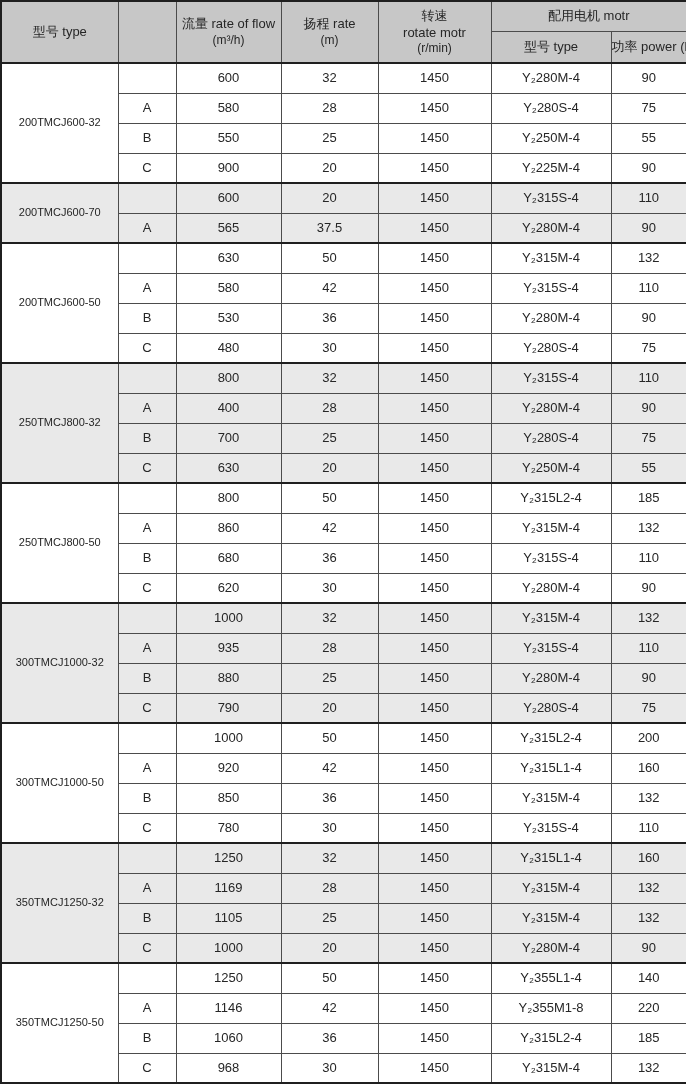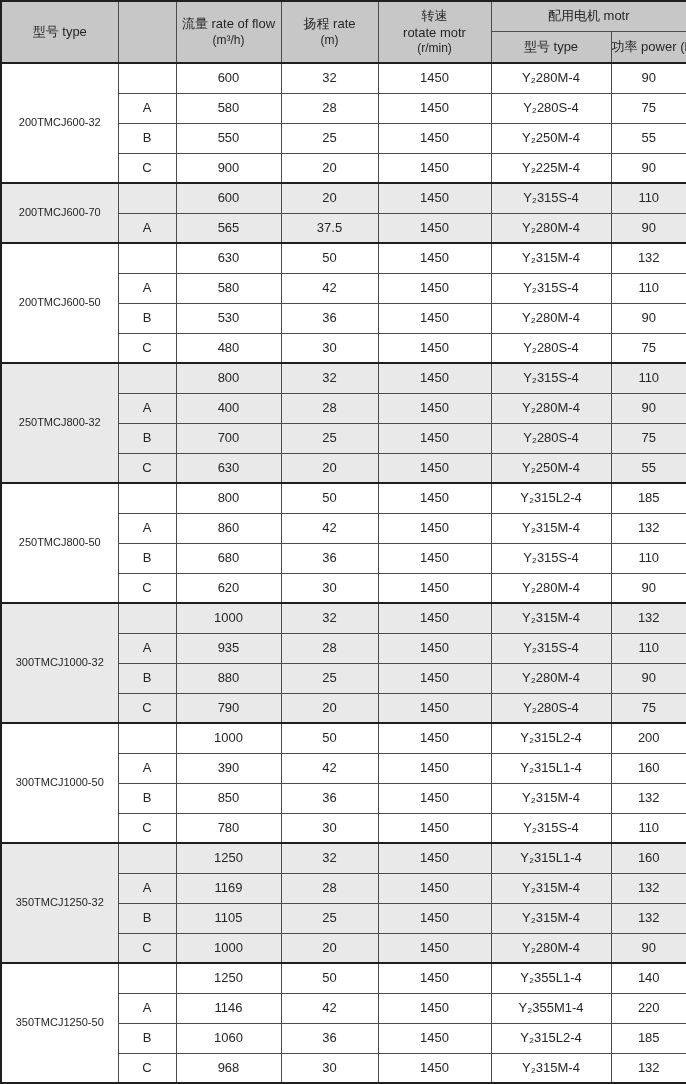--- a/index.html
+++ b/index.html
@@ -281,21 +281,21 @@
           <td rowspan="4" class="type-cell">300TMCJ1000-50</td>
           <td></td>
           <td>1000</td>
           <td>50</td>
           <td>1450</td>
           <td>Y₂315L2-4</td>
           <td>200</td>
         </tr>
         <tr class="">
           <td>A</td>
-          <td>390</td>
+          <td>920</td>
           <td>42</td>
           <td>1450</td>
           <td>Y₂315L1-4</td>
           <td>160</td>
         </tr>
         <tr class="">
           <td>B</td>
           <td>850</td>
           <td>36</td>
           <td>1450</td>
@@ -350,21 +350,21 @@
           <td>50</td>
           <td>1450</td>
           <td>Y₂355L1-4</td>
           <td>140</td>
         </tr>
         <tr class="">
           <td>A</td>
           <td>1146</td>
           <td>42</td>
           <td>1450</td>
-          <td>Y₂355M1-4</td>
+          <td>Y₂355M1-8</td>
           <td>220</td>
         </tr>
         <tr class="">
           <td>B</td>
           <td>1060</td>
           <td>36</td>
           <td>1450</td>
           <td>Y₂315L2-4</td>
           <td>185</td>
         </tr>

